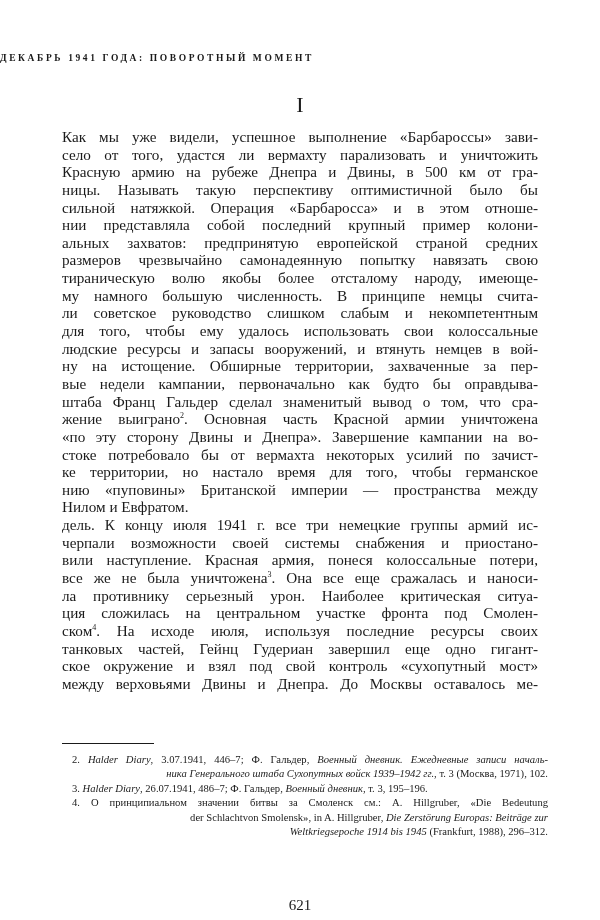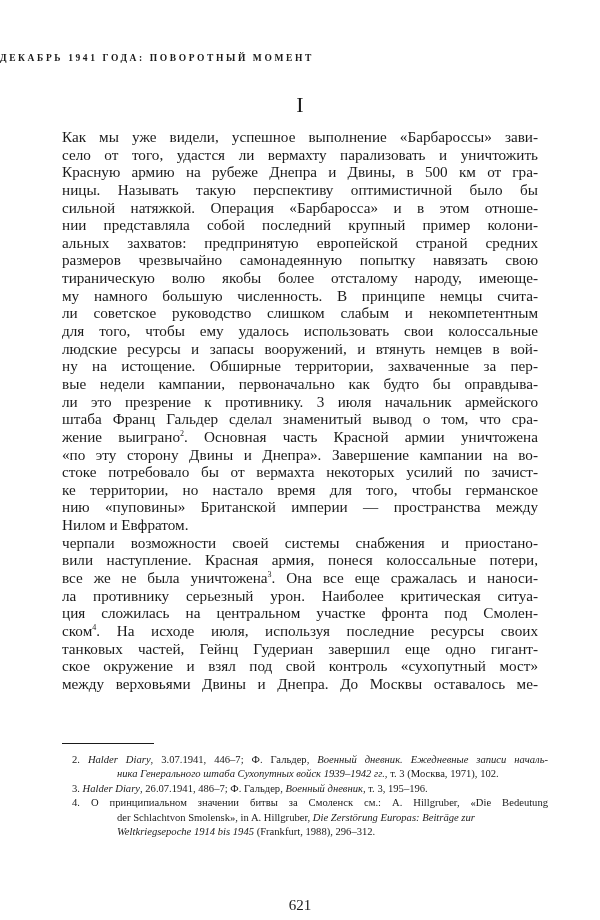--- a/index.html
+++ b/index.html
@@ -9,21 +9,21 @@
          font-size:9.5px; letter-spacing:2.6px; font-weight:bold; }
   .section-num { position:absolute; top:92px; left:0; width:600px; text-align:center; font-size:22px; }
   .body-text { position:absolute; top:128px; left:62px; width:476px; font-size:15.2px; line-height:17.65px; }
   .line { display:block; text-align:justify; text-align-last:justify; white-space:nowrap; height:17.65px; }
   .line.last { text-align-last:left; }
   .line.indent { padding-left:20px; }
   sup { font-size:8px; line-height:0; vertical-align:6px; }
   .rule { position:absolute; top:743px; left:62px; width:92px; border-top:1px solid #1a1a1a; }
   .footnotes { position:absolute; top:753px; left:72px; width:476px; font-size:10.6px; line-height:14.4px; }
   .fn-line { display:block; white-space:nowrap; height:14.4px; }
-  .fn-cont { padding-left:45px; }
+  .fn-cont { padding-left:45px;text-align:right; }
   .fn-line.j { text-align:justify; text-align-last:justify; }
   i { font-style:italic; }
   .page-number { position:absolute; top:852px; left:0; width:600px; text-align:center; font-size:15px;margin-top:45px; }
 </style>
 </head>
 <body>
 
 <div class="running-head">ДЕКАБРЬ 1941 ГОДА: ПОВОРОТНЫЙ МОМЕНТ</div>
 <div class="section-num">I</div>
 
@@ -36,28 +36,28 @@
   <span class="line">нии представляла собой последний крупный пример колони-</span>
   <span class="line">альных захватов: предпринятую европейской страной средних</span>
   <span class="line">размеров чрезвычайно самонадеянную попытку навязать свою</span>
   <span class="line">тираническую волю якобы более отсталому народу, имеюще-</span>
   <span class="line">му намного большую численность. В принципе немцы счита-</span>
   <span class="line">ли советское руководство слишком слабым и некомпетентным</span>
   <span class="line">для того, чтобы ему удалось использовать свои колоссальные</span>
   <span class="line">людские ресурсы и запасы вооружений, и втянуть немцев в вой-</span>
   <span class="line">ну на истощение. Обширные территории, захваченные за пер-</span>
   <span class="line">вые недели кампании, первоначально как будто бы оправдыва-</span>
-  <span class="line">ли это презрение к противнику. 3 июля начальник армейского</span>
   <span class="line">штаба Франц Гальдер сделал знаменитый вывод о том, что сра-</span>
   <span class="line"><span>жение выиграно</span><sup>2</sup><span>. Основная часть Красной армии уничтожена</span></span>
   <span class="line">«по эту сторону Двины и Днепра». Завершение кампании на во-</span>
   <span class="line">стоке потребовало бы от вермахта некоторых усилий по зачист-</span>
   <span class="line">ке территории, но настало время для того, чтобы германское</span>
   <span class="line">нию «пуповины» Британской империи — пространства между</span>
   <span class="line last">Нилом и Евфратом.</span>
+  <span class="line">дель. К концу июля 1941 г. все три немецкие группы армий ис-</span>
   <span class="line">черпали возможности своей системы снабжения и приостано-</span>
   <span class="line">вили наступление. Красная армия, понеся колоссальные потери,</span>
   <span class="line"><span>все же не была уничтожена</span><sup>3</sup><span>. Она все еще сражалась и наноси-</span></span>
   <span class="line">ла противнику серьезный урон. Наиболее критическая ситуа-</span>
   <span class="line">ция сложилась на центральном участке фронта под Смолен-</span>
   <span class="line"><span>ском</span><sup>4</sup><span>. На исходе июля, используя последние ресурсы своих</span></span>
   <span class="line">танковых частей, Гейнц Гудериан завершил еще одно гигант-</span>
   <span class="line">ское окружение и взял под свой контроль «сухопутный мост»</span>
   <span class="line">между верховьями Двины и Днепра. До Москвы оставалось ме-</span>
 </div>

